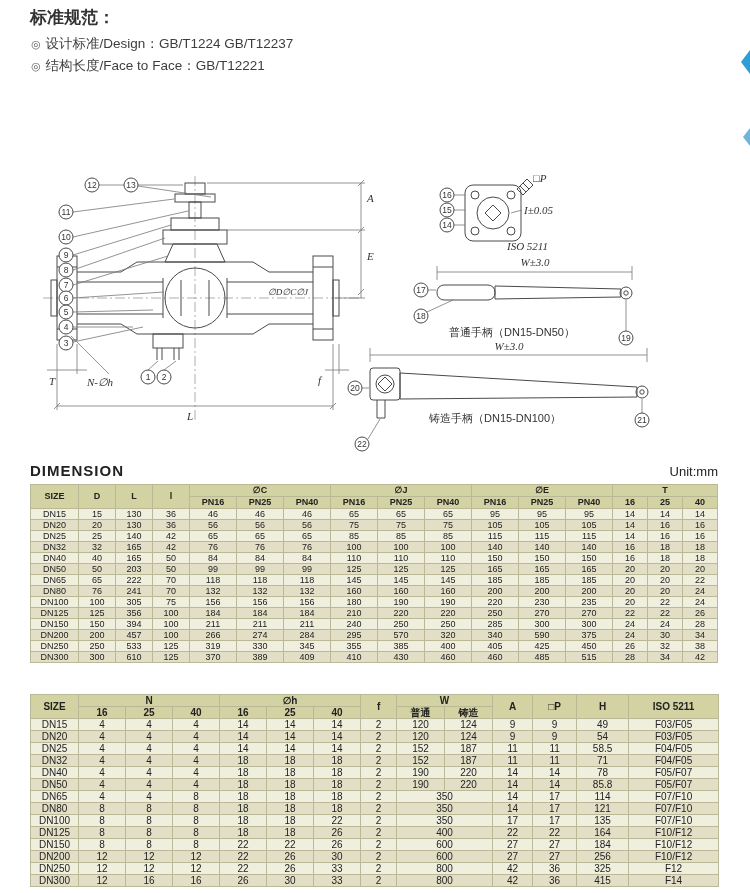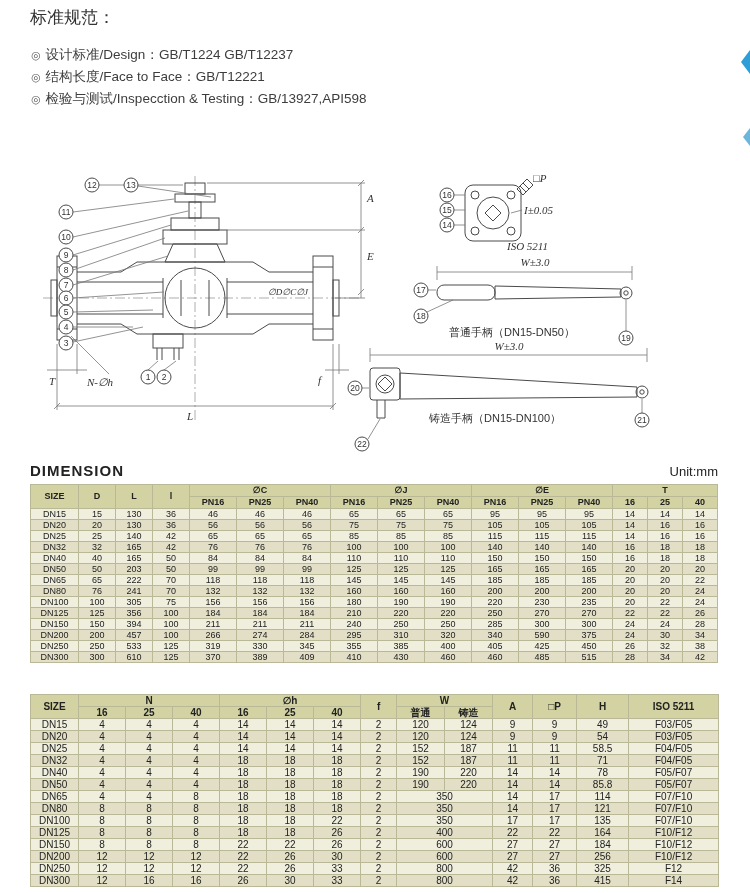--- a/index.html
+++ b/index.html
@@ -1,21 +1,21 @@
 <!DOCTYPE html>
 <html><head>
 <meta charset="utf-8">
 <style>
   html,body{margin:0;padding:0;}
   body{
     width:750px;height:893px;background:#ffffff;position:relative;overflow:hidden;
     font-family:"Liberation Sans",sans-serif;color:#333;
   }
-  .spec-heading{position:absolute;left:30px;top:6px;font-size:17px;font-weight:normal;color:#333;margin:0;}
-  .spec-list{position:absolute;left:31px;top:44px;list-style:none;margin:0;padding:0;}
+  .spec-heading{position:absolute;left:30px;top:6px;font-size:17px;font-weight:bold;color:#333;margin:0;}
+  .spec-list{position:absolute;left:31px;top:33px;list-style:none;margin:0;padding:0;}
   .spec-list li{font-size:13.5px;color:#3d3d3d;line-height:21px;white-space:nowrap;}
   .bullet{margin-right:5px;font-size:11px;color:#555;}
   .em{position:absolute;right:0;width:0;height:0;}
   .em1{top:50px;border-right:9px solid #2d9fd6;border-top:12px solid transparent;border-bottom:12px solid transparent;}
   .em2{top:128px;border-right:7px solid #6db6d9;border-top:9px solid transparent;border-bottom:9px solid transparent;}
 
   .drawing{position:absolute;left:25px;top:168px;}
   .drawing .ln{fill:none;stroke:#4a4a4a;stroke-width:1;}
   .drawing .cl{fill:none;stroke:#999;stroke-width:0.8;stroke-dasharray:10 3 2 3;}
   .drawing .dim{fill:none;stroke:#777;stroke-width:0.8;}
@@ -45,21 +45,20 @@
 <body>
 
 <div class="em em1"></div>
 <div class="em em2"></div>
 
 <h1 class="spec-heading">标准规范：</h1>
 
 <ul class="spec-list">
   <li><span class="bullet">◎</span><span>设计标准/Design：GB/T1224  GB/T12237</span></li>
   <li><span class="bullet">◎</span><span>结构长度/Face to Face：GB/T12221</span></li>
-  <li><span class="bullet">◎</span><span>检验与测试/Inspecction &amp; Testing：GB/13927,API598</span></li>
 </ul>
 
 <svg class="drawing" width="700" height="295" viewBox="0 0 700 295">
 
   <g>
     <path class="cl" d="M18 130 H334"></path>
     <path class="cl" d="M170 8 V254"></path>
 
     <rect class="ln" x="32" y="88" width="20" height="84"></rect>
     <rect class="ln" x="26" y="112" width="6" height="36"></rect>
@@ -496,21 +495,21 @@
       </tr>
       <tr>
         <td>DN200</td>
         <td>200</td>
         <td>457</td>
         <td>100</td>
         <td>266</td>
         <td>274</td>
         <td>284</td>
         <td>295</td>
-        <td>310</td>
+        <td>570</td>
         <td>320</td>
         <td>340</td>
         <td>590</td>
         <td>375</td>
         <td>24</td>
         <td>30</td>
         <td>34</td>
       </tr>
       <tr>
         <td>DN250</td>

